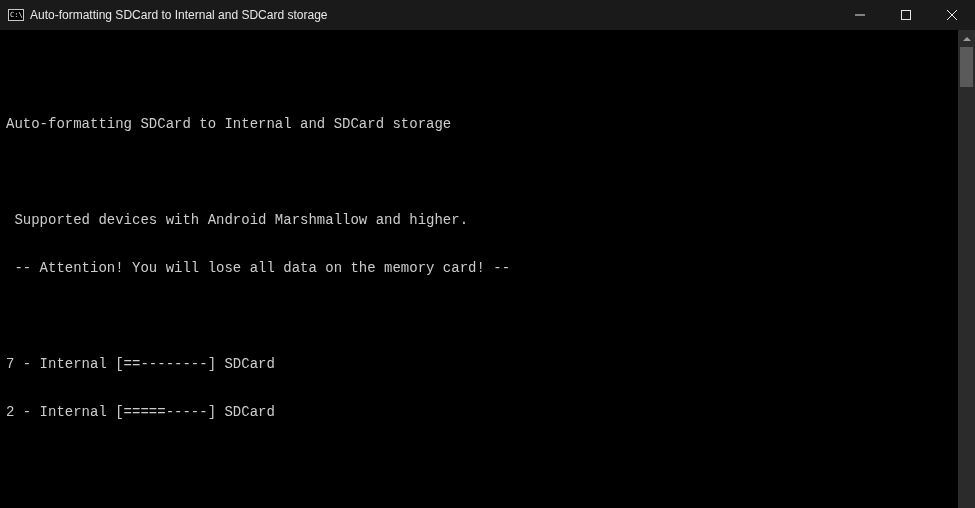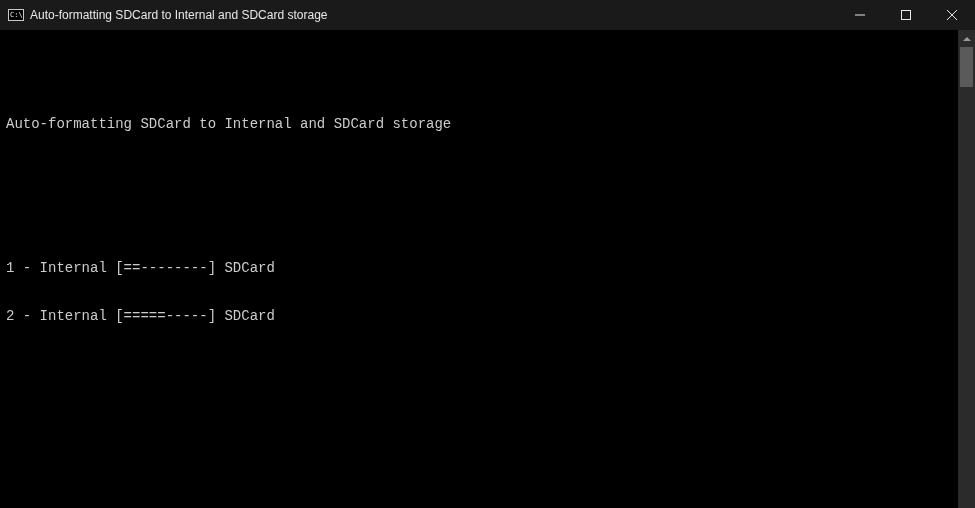--- a/index.html
+++ b/index.html
@@ -99,22 +99,24 @@
         </svg>
       </span>
     </div>
   </div>
 
   <div class="client">
     <div class="terminal">
       <div class="line"></div>
       <div class="line">Auto-formatting SDCard to Internal and SDCard storage</div>
       <div class="line"></div>
+      <div class="line"> Supported devices with Android Marshmallow and higher.</div>
+      <div class="line"> -- Attention! You will lose all data on the memory card! --</div>
       <div class="line"></div>
-      <div class="line">1 - Internal [==--------] SDCard</div>
+      <div class="line">7 - Internal [==--------] SDCard</div>
       <div class="line">2 - Internal [=====-----] SDCard</div>
       
       
     </div>
     <div class="scrollbar">
       <div class="arrow">
         <svg width="8" height="4" viewBox="0 0 8 4">
             <polygon points="4,0 8,4 0,4" fill="#9a9a9a"></polygon>
           </svg>
       </div>

